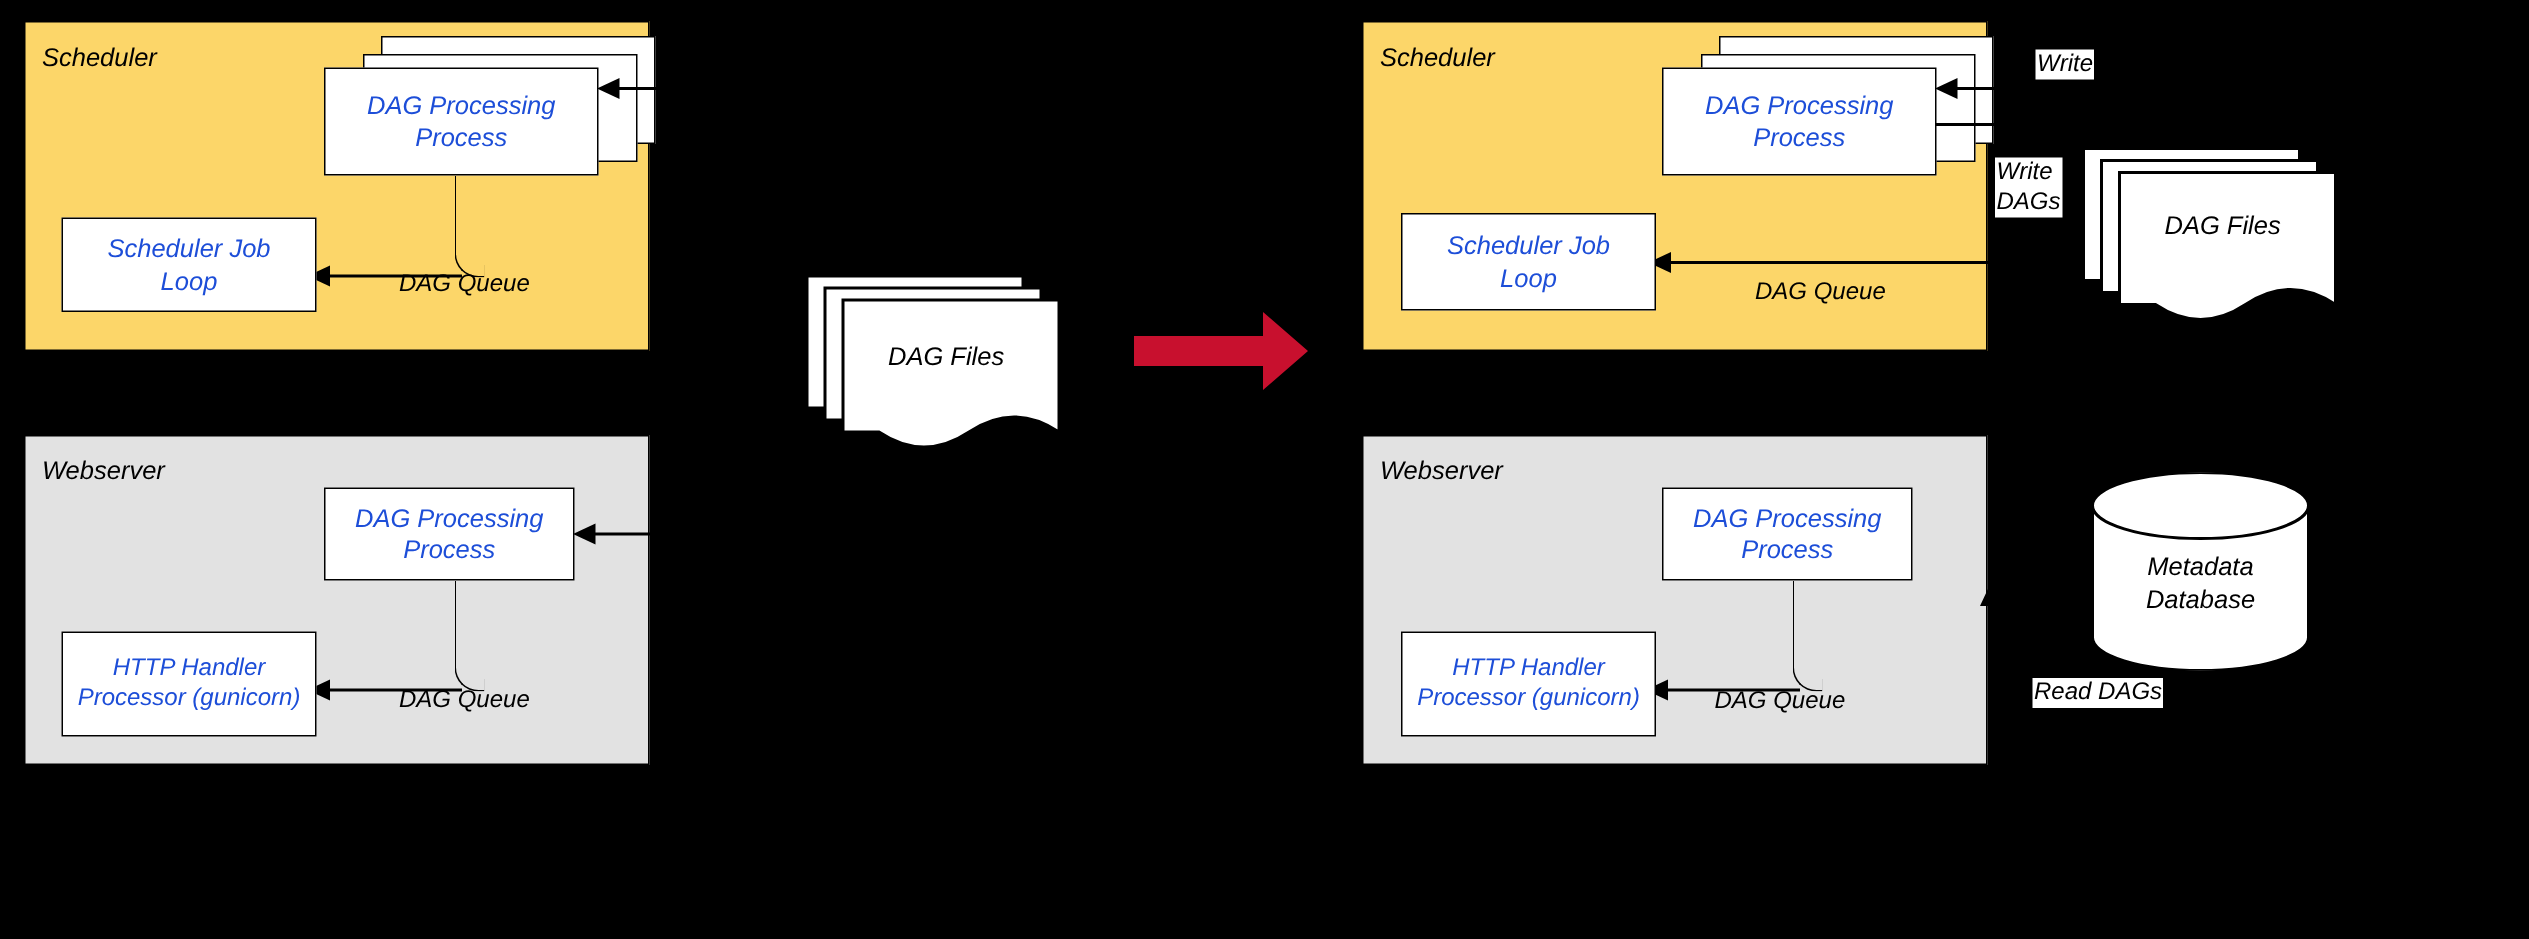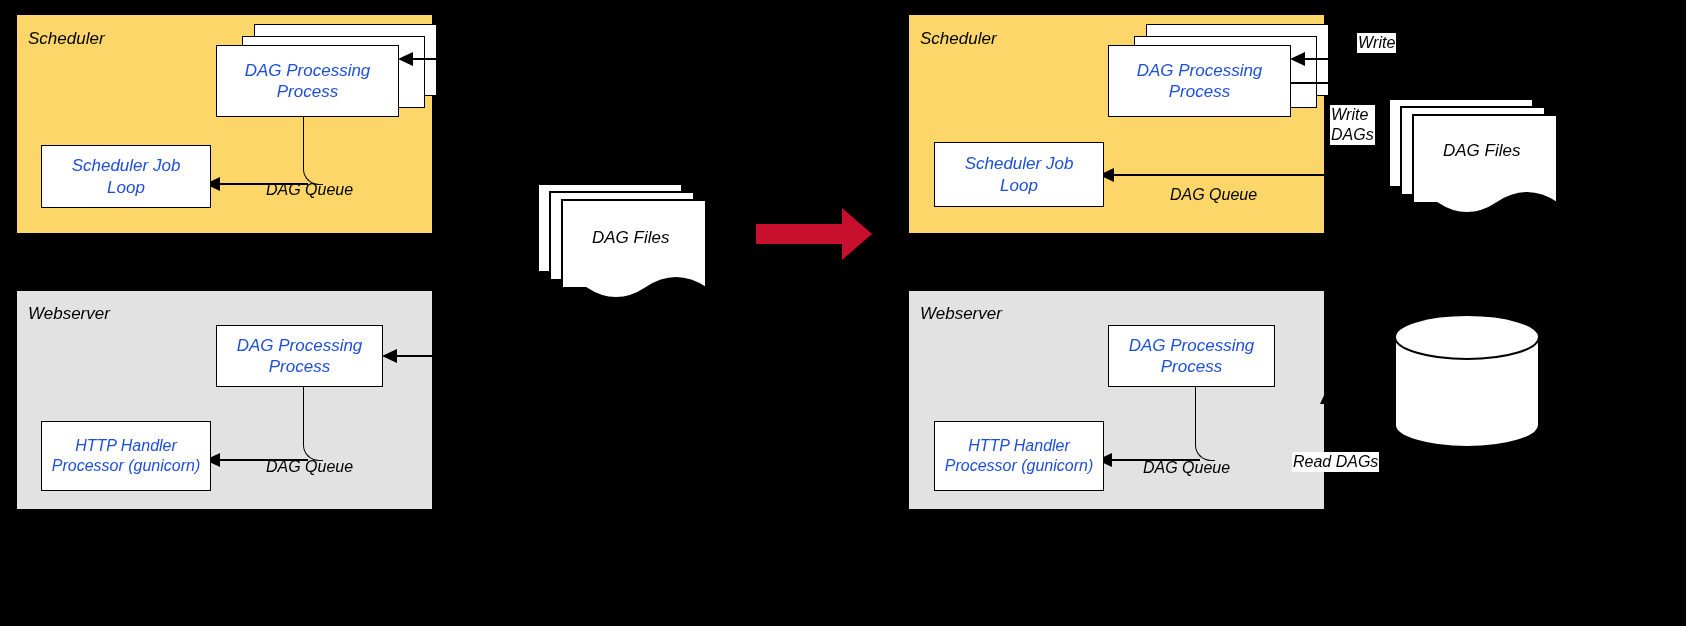--- a/index.html
+++ b/index.html
@@ -172,22 +172,26 @@
   <div class="node" style="left:934px;top:421px;width:170px;height:70px;font-size:16px;">
     <div>
       <div>HTTP Handler</div>
       <div>Processor (gunicorn)</div>
     </div>
   </div>
 
   <div class="edge h" style="left:1326px;top:480px;width:99px;"></div>
   <div class="edge v" style="left:1326px;top:404px;height:78px;"></div>
   <div class="arrowU" style="left:1320px;top:389px;"></div>
-  <div class="elabel boxed" style="left:1292px;top:452px;">Read DAGs</div>
+  <div class="elabel boxed" style="left:1355px;top:452px;">Read DAGs</div>
 
   <div class="cyl" style="left:1393px;top:315px;width:148px;height:132px;">
     <svg width="148" height="132" viewBox="0 0 148 132">
       <path d="M2 22 L2 110 A72 22 0 0 0 146 110 L146 22 Z" fill="#fff" stroke="#000" stroke-width="2"></path>
       <ellipse cx="74" cy="22" rx="72" ry="22" fill="#fff" stroke="#000" stroke-width="2"></ellipse>
     </svg>
+    <div class="ctext">
+      <div>Metadata</div>
+      <div>Database</div>
+    </div>
   </div>
 
 </div>
 
 </body></html>

